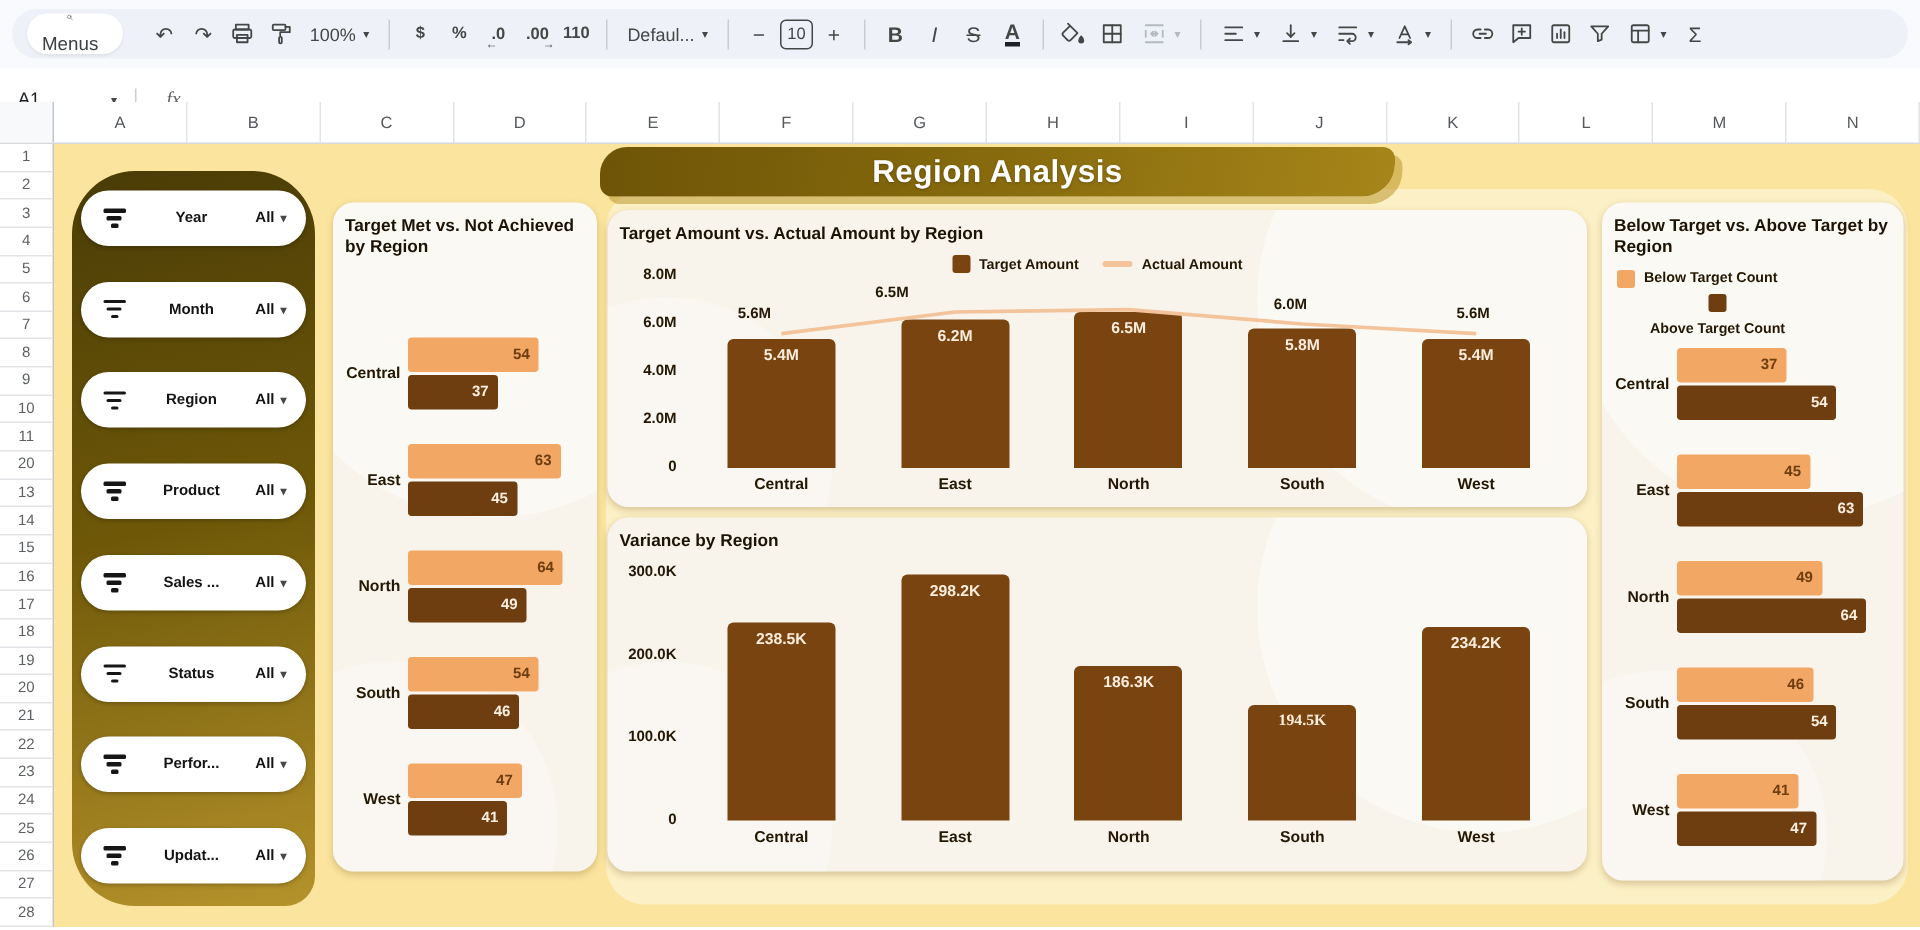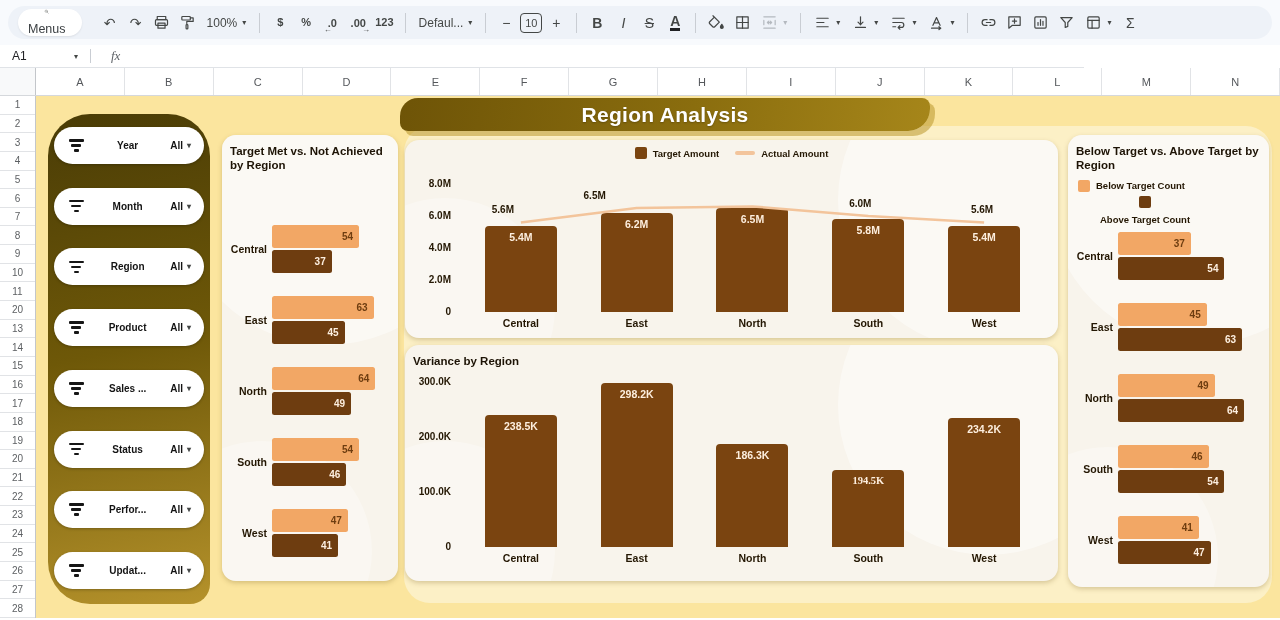--- a/index.html
+++ b/index.html
@@ -27,21 +27,21 @@
   .b-strike { text-decoration:line-through; }
   .b-tcolor { font-weight:600; border-bottom:3px solid #202124; line-height:1.05; }
   .dec-wrap { position:relative; font-size:11px; font-weight:600; }
   .dec-wrap .dec-arrow { position:absolute; font-size:8px; bottom:-5px; }
   .dec-wrap .dec-arrow.l { left:-4px; } .dec-wrap .dec-arrow.r { right:-4px; }
   .disabled, .disabled * { color:#b4b9bf !important; stroke:#b4b9bf !important; }
   svg.icon { width:17px; height:17px; stroke:#444746; fill:none; stroke-width:1.7;
     stroke-linecap:round; stroke-linejoin:round; }
 
   
-  .fbar { position:absolute; left:0; top:45px; width:1084px; height:23px; background:#fff;
+  .fbar { position:absolute; left:0; top:55px; width:1084px; height:23px; background:#fff;
     border-bottom:1px solid #e0e3e7; display:flex; align-items:center; font-size:12px; color:#202124; }
   .namebox { width:78px; padding-left:12px; display:flex; align-items:center; justify-content:space-between; }
   .fx { font-family:"Liberation Serif", serif; font-style:italic; color:#5f6368; font-size:13px; margin-left:14px; }
   .fbar .divider { height:14px; margin-left:12px; }
 
   
   .colhead { position:absolute; left:0; top:68px; width:1280px; height:28px; display:flex;
     background:#fff; border-bottom:1px solid #d5d8dc; }
   .corner { width:36px; flex:0 0 36px; background:#f8f9fa; border-right:1px solid #c3c6ca; }
   .colcell { flex:1; border-right:1px solid #e1e3e6; display:flex; align-items:center;
@@ -167,21 +167,21 @@
       <div class="tbtn">
           <span class="glyph small">%</span>
         </div>
       <div class="tbtn">
         <span class="dec-wrap"><span>.0</span><span class="dec-arrow l">←</span></span>
       </div>
       <div class="tbtn">
         <span class="dec-wrap"><span>.00</span><span class="dec-arrow r">→</span></span>
       </div>
       <div class="tbtn">
-          <span class="glyph small">123</span>
+          <span class="glyph small">110</span>
         </div>
       <div class="divider"></div>
       <div class="tbtn wide">
         <span style="font-size:12px">Defaul...</span>
         <span class="caret">▾</span>
       </div>
       <div class="divider"></div>
       <div class="tbtn">
           <span class="glyph">−</span>
         </div>
@@ -520,20 +520,21 @@
                 <span>47</span>
               </div>
               <div class="hbar" style="width: 58.5714%; background: rgb(110, 61, 16); color: rgb(253, 239, 224);">
                 <span>41</span>
               </div>
             </div>
           </div>
         </div>
       </div>
     <div class="card" id="card2">
+        <div class="c-title">Target Amount vs. Actual Amount by Region</div>
         <div class="legend center">
           <div class="leg-item">
             <span class="swatch" style="background: rgb(122, 68, 16);"></span>
             <span>Target Amount</span>
           </div>
           <div class="leg-item">
             <span class="swatch line" style="background: rgb(243, 196, 155);"></span>
             <span>Actual Amount</span>
           </div>
         </div>

